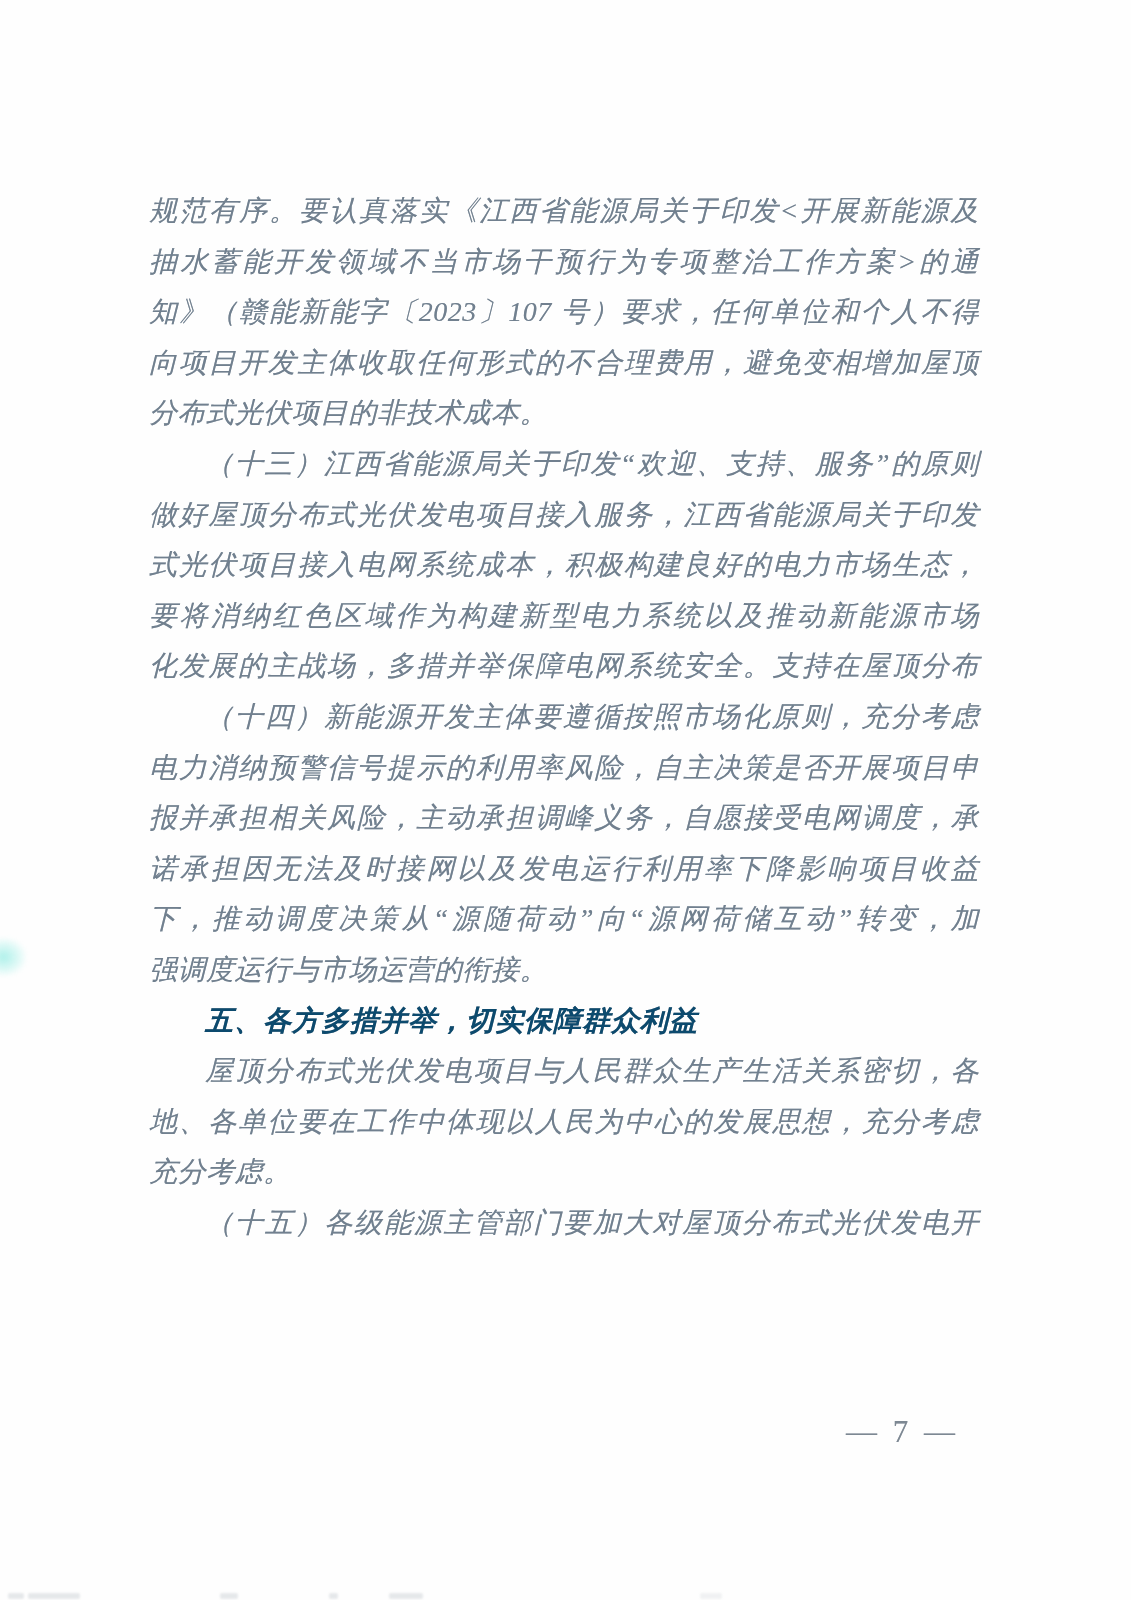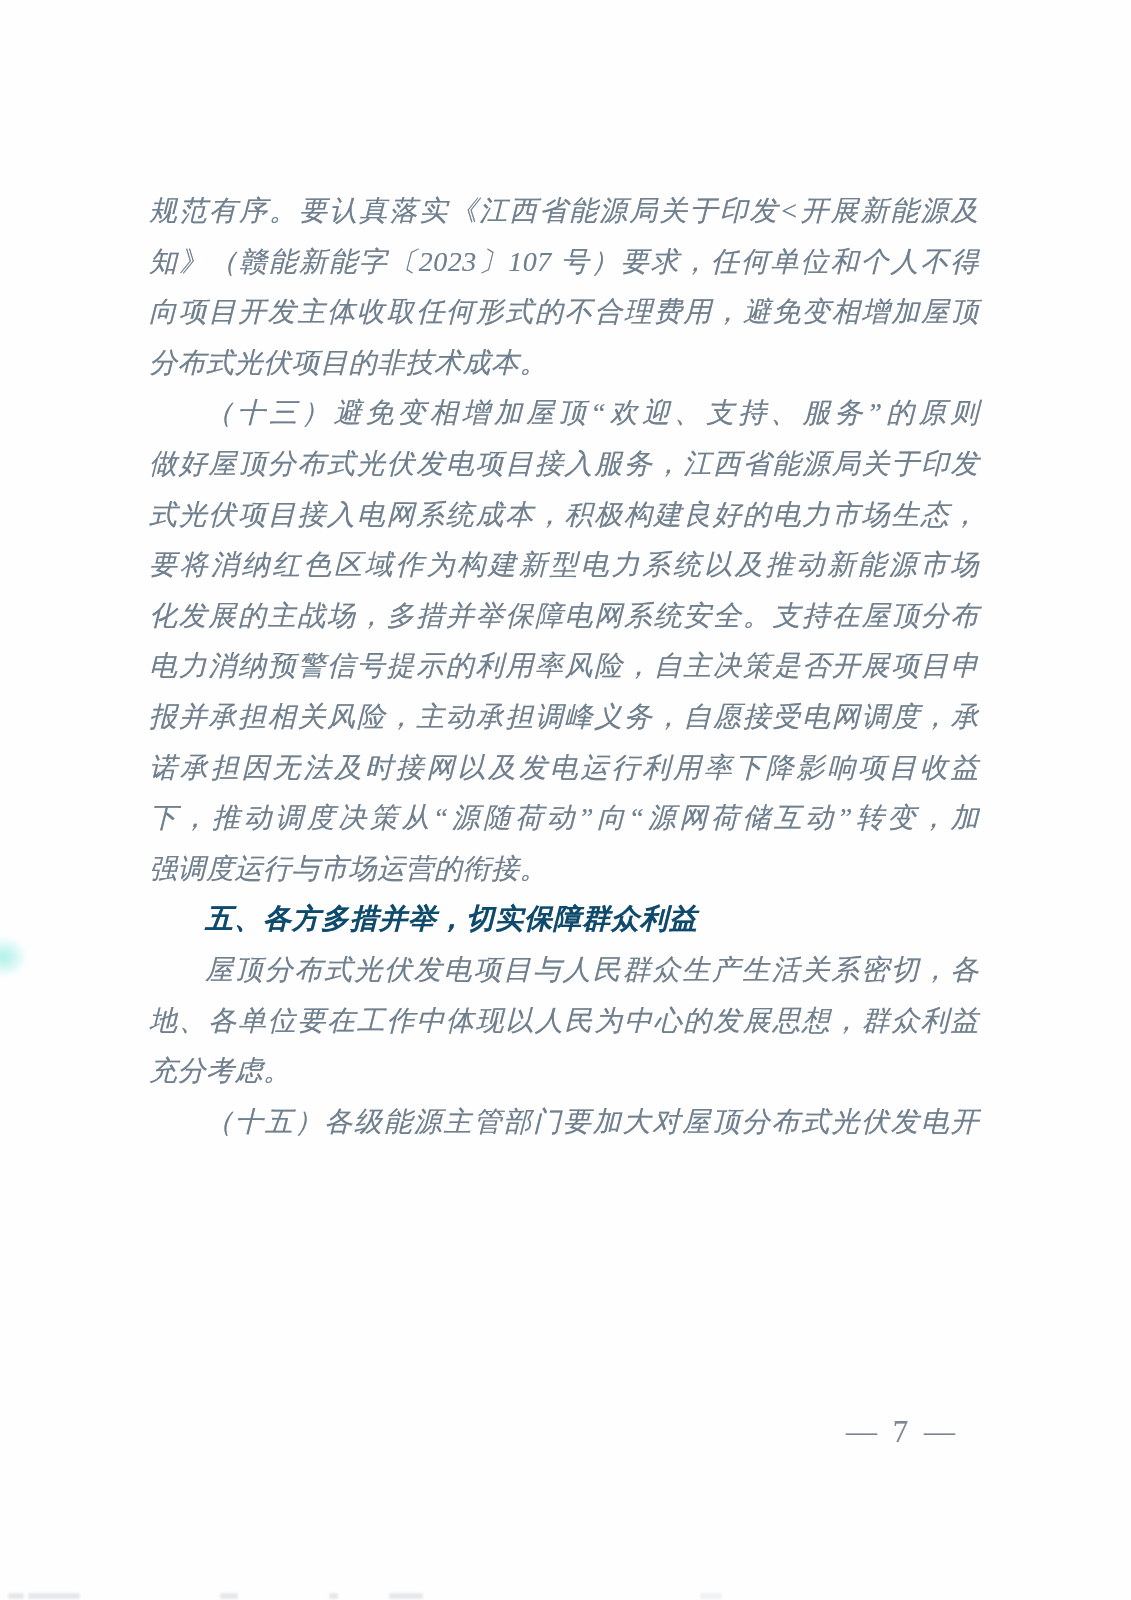--- a/index.html
+++ b/index.html
@@ -87,36 +87,38 @@
   .bs5 { left: 389px; width: 34px; }
   .bs6 { left: 700px; width: 22px; opacity: 0.25; }
 </style>
 </head>
 <body>
 
 <div class="page">
 
   <div class="text-block">
     <div class="line justify">规范有序。要认真落实《江西省能源局关于印发&lt;开展新能源及</div>
+    <div class="line justify">抽水蓄能开发领域不当市场干预行为专项整治工作方案&gt;的通</div>
     <div class="line justify">知》（赣能新能字〔2023〕107 号）要求，任何单位和个人不得</div>
     <div class="line justify">向项目开发主体收取任何形式的不合理费用，避免变相增加屋顶</div>
     <div class="line">分布式光伏项目的非技术成本。</div>
-    <div class="line indent justify">（十三）避免变相增加屋顶“欢迎、支持、服务”的原则</div>
+    <div class="line indent justify">（十三）江西省能源局关于印发“欢迎、支持、服务”的原则</div>
     <div class="line justify">做好屋顶分布式光伏发电项目接入服务，江西省能源局关于印发</div>
     <div class="line justify">式光伏项目接入电网系统成本，积极构建良好的电力市场生态，</div>
     <div class="line justify">要将消纳红色区域作为构建新型电力系统以及推动新能源市场</div>
     <div class="line justify">化发展的主战场，多措并举保障电网系统安全。支持在屋顶分布</div>
+    <div class="line indent justify">（十四）新能源开发主体要遵循按照市场化原则，充分考虑</div>
     <div class="line justify">电力消纳预警信号提示的利用率风险，自主决策是否开展项目申</div>
     <div class="line justify">报并承担相关风险，主动承担调峰义务，自愿接受电网调度，承</div>
     <div class="line justify">诺承担因无法及时接网以及发电运行利用率下降影响项目收益</div>
     <div class="line justify">下，推动调度决策从“源随荷动”向“源网荷储互动”转变，加</div>
     <div class="line">强调度运行与市场运营的衔接。</div>
     <div class="line heading indent">五、各方多措并举，切实保障群众利益</div>
     <div class="line indent justify">屋顶分布式光伏发电项目与人民群众生产生活关系密切，各</div>
-    <div class="line justify">地、各单位要在工作中体现以人民为中心的发展思想，群众利益</div>
+    <div class="line justify">地、各单位要在工作中体现以人民为中心的发展思想，充分考虑</div>
     <div class="line">充分考虑。</div>
     <div class="line indent justify">（十五）各级能源主管部门要加大对屋顶分布式光伏发电开</div>
   </div>
 
   <div class="page-footer">— 7 —</div>
 
   <div class="artifact cyan-smudge"></div>
   <div class="bottom-smudge bs1"></div>
   <div class="bottom-smudge bs2"></div>
   <div class="bottom-smudge bs3"></div>

